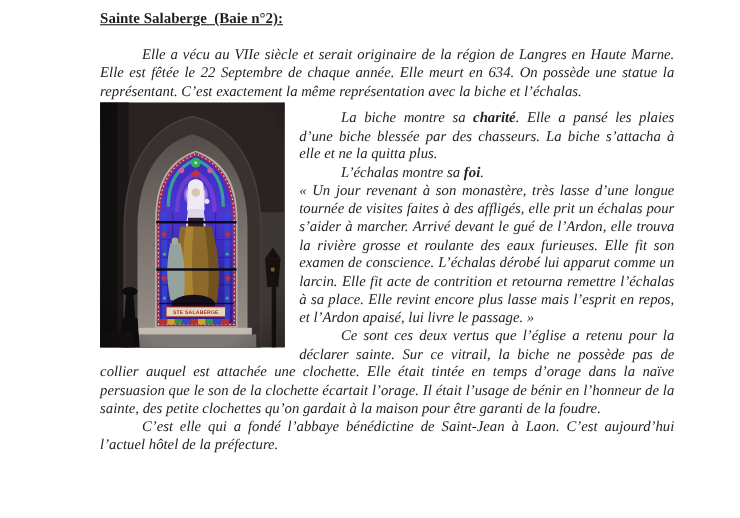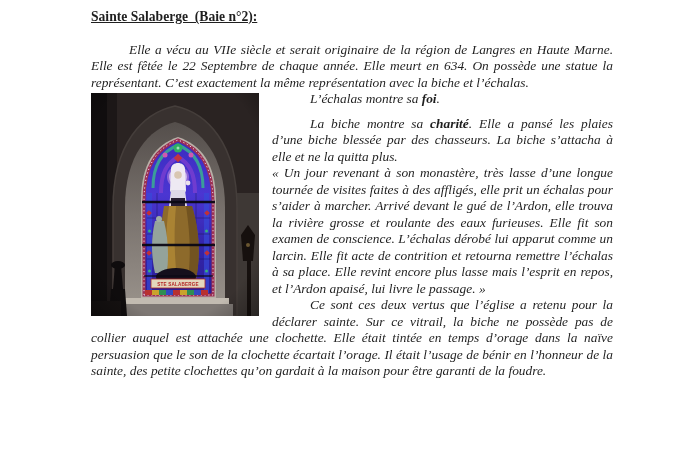--- a/index.html
+++ b/index.html
@@ -160,23 +160,24 @@
         <ellipse cx="27" cy="172" rx="7" ry="4"></ellipse>
         <path d="M24,172 L22,196 L32,196 L30,172 Z"></path>
         <path d="M20,196 L34,196 L36,223 L18,223 Z"></path>
       </g>
       <rect x="0" y="208" width="30" height="15" fill="#151111"></rect>
 
       <rect width="168" height="223" fill="url(#vig)"></rect>
     </svg>
   </figure>
 
+  <p class="indent pt"><span>La biche montre sa </span><b>charité</b><span>. Elle a pansé les plaies d’une biche blessée par des chasseurs. La biche s’attacha à elle et ne la quitta plus.</span></p>
+
   <p class="indent"><span>L’échalas montre sa </span><b>foi</b><span>.</span></p>
-
-  <p class="indent pt"><span>La biche montre sa </span><b>charité</b><span>. Elle a pansé les plaies d’une biche blessée par des chasseurs. La biche s’attacha à elle et ne la quitta plus.</span></p>
 
   <p>« Un jour revenant à son monastère, très lasse d’une longue tournée de visites faites à des affligés, elle prit un échalas pour s’aider à marcher. Arrivé devant le gué de l’Ardon, elle trouva la rivière grosse et roulante des eaux furieuses. Elle fit son examen de conscience. L’échalas dérobé lui apparut comme un larcin. Elle fit acte de contrition et retourna remettre l’échalas à sa place. Elle revint encore plus lasse mais l’esprit en repos, et l’Ardon apaisé, lui livre le passage. »</p>
 
   <p class="indent">Ce sont ces deux vertus que l’église a retenu pour la déclarer sainte. Sur ce vitrail, la biche ne possède pas de collier auquel est attachée une clochette. Elle était tintée en temps d’orage dans la naïve persuasion que le son de la clochette écartait l’orage. Il était l’usage de bénir en l’honneur de la sainte, des petite clochettes qu’on gardait à la maison pour être garanti de la foudre.</p>
 
 
+  <p class="indent">C’est elle qui a fondé l’abbaye bénédictine de Saint-Jean à Laon. C’est aujourd’hui l’actuel hôtel de la préfecture.</p>
 
 </div>
 
 </body></html>

